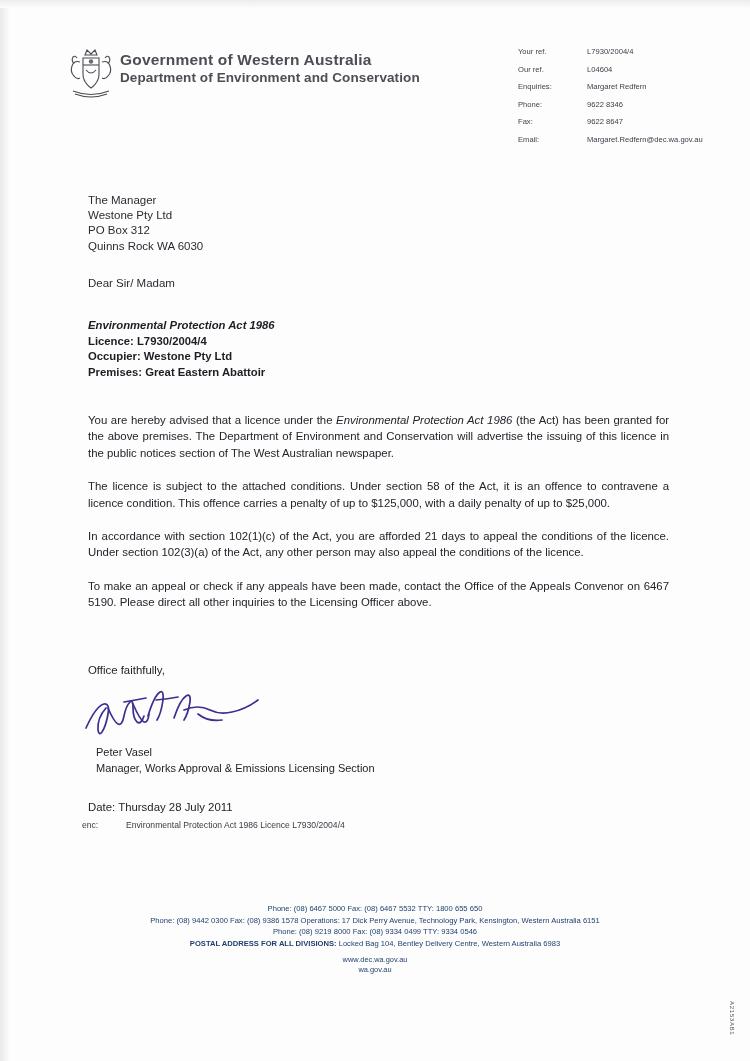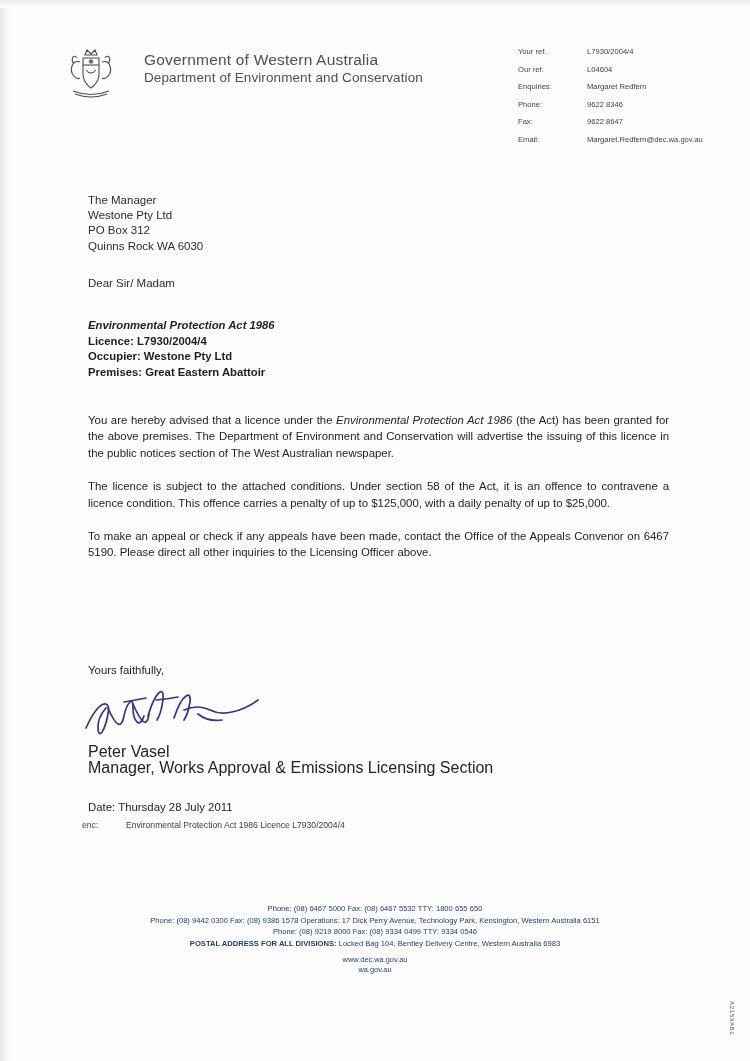--- a/index.html
+++ b/index.html
@@ -33,23 +33,24 @@
     align-items: flex-start;
   }
   .crest {
     width: 58px;
     height: 62px;
     flex: 0 0 58px;
     position: relative;
   }
   .crest svg { display: block; }
   .gov-names {
-    margin-left: 24px;
+    margin-left: 0;
     padding-top: 6px;
     color: #4a4a52;
+    font-weight: bold;
   }
   .gov-line1 {
     font-size: 15.5px;
     letter-spacing: .2px;
     line-height: 19px;
     color: #4d4d55;
   }
   .gov-line2 {
     font-size: 13.5px;
     letter-spacing: .1px;
@@ -138,22 +139,22 @@
   .signature {
     position: absolute;
     top: 684px;
     left: 78px;
     width: 190px;
     height: 58px;
   }
   .signer {
     position: absolute;
     top: 744px;
-    left: 88px;
-    font-size: 16px;
+    left: 96px;
+    font-size: 11px;
     line-height: 16px;
     color: #23232b;
   }
   .datedline {
     position: absolute;
     top: 801px;
     left: 88px;
     font-size: 11.4px;
     color: #23232b;
   }
@@ -283,24 +284,25 @@
   <div class="subject">
     <div class="ital">Environmental Protection Act 1986</div>
     <div>Licence: L7930/2004/4</div>
     <div>Occupier: Westone Pty Ltd</div>
     <div>Premises: Great Eastern Abattoir</div>
   </div>
 
   <div class="body">
     <p><span>You are hereby advised that a licence under the </span><span class="ital">Environmental Protection Act 1986</span><span> (the Act) has been granted for the above premises. The Department of Environment and Conservation will advertise the issuing of this licence in the public notices section of The West Australian newspaper.</span></p>
     <p>The licence is subject to the attached conditions. Under section 58 of the Act, it is an offence to contravene a licence condition. This offence carries a penalty of up to $125,000, with a daily penalty of up to $25,000.</p>
+    <p>In accordance with section 102(1)(c) of the Act, you are afforded 21 days to appeal the conditions of the licence. Under section 102(3)(a) of the Act, any other person may also appeal the conditions of the licence.</p>
     <p>To make an appeal or check if any appeals have been made, contact the Office of the Appeals Convenor on 6467 5190.  Please direct all other inquiries to the Licensing Officer above.</p>
   </div>
 
-  <div class="yours">Yours faithfully,</div>
+  <div class="yours">Office faithfully,</div>
 
   <div class="signature">
     <svg width="190" height="58" viewBox="0 0 190 58">
       <g fill="none" stroke="#3b2f8f" stroke-width="1.7" stroke-linecap="round">
         <path d="M8 44 q10 -22 18 -24 q6 -1 4 10 q-2 12 -6 18 q-3 4 -4 -2 q-1 -12 8 -22"></path>
         <path d="M30 24 q6 14 10 16 q4 2 6 -8 q2 -10 6 -14 q3 -3 3 6 q0 10 4 14 q4 3 7 -6"></path>
         <path d="M55 20 q7 16 11 18 q4 1 5 -8"></path>
         <path d="M46 18 q12 -2 22 -4"></path>
         <path d="M70 32 q6 -20 12 -24 q4 -2 3 8 q-2 14 -6 20"></path>
         <path d="M78 16 q12 -1 22 -3"></path>

